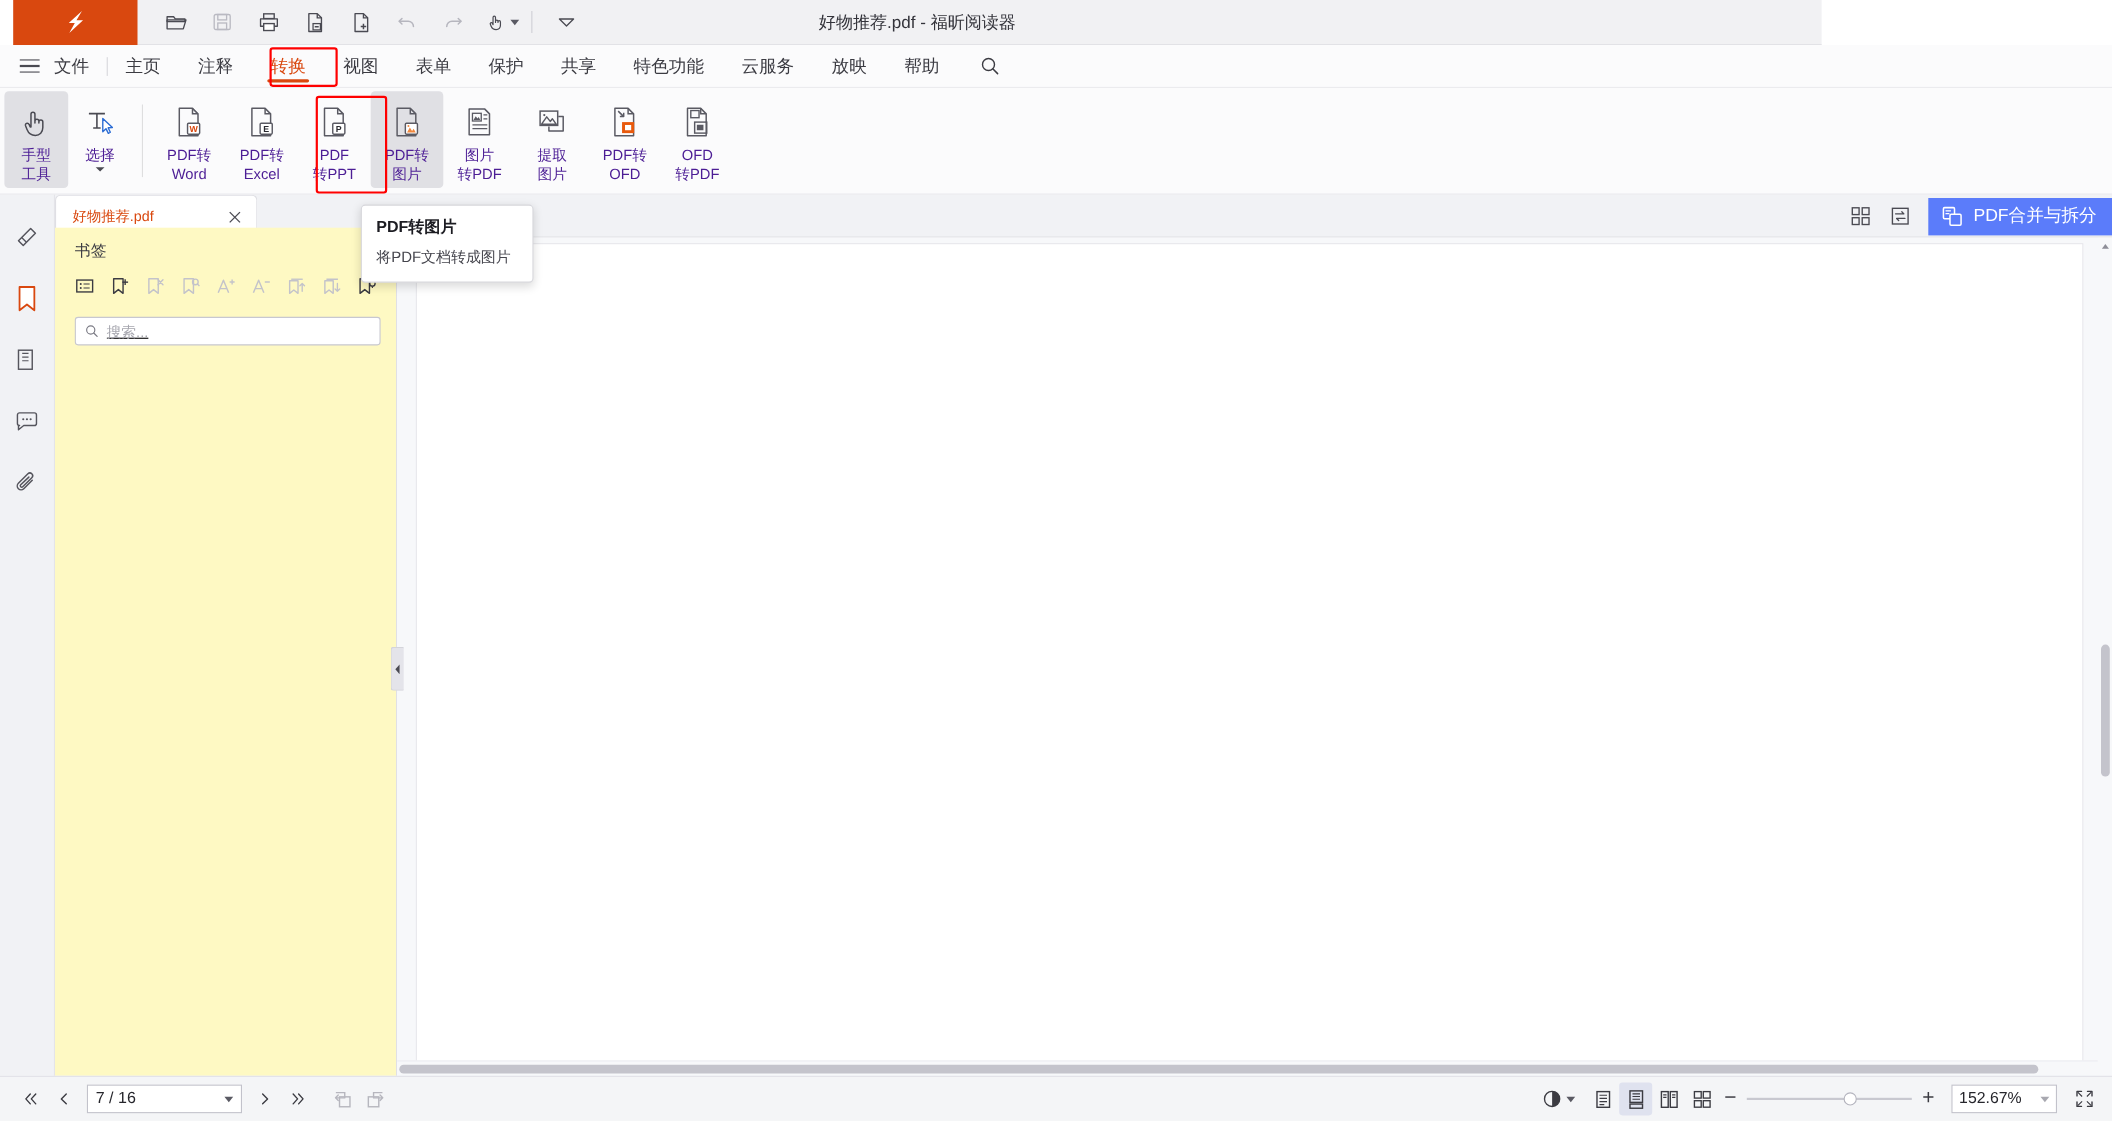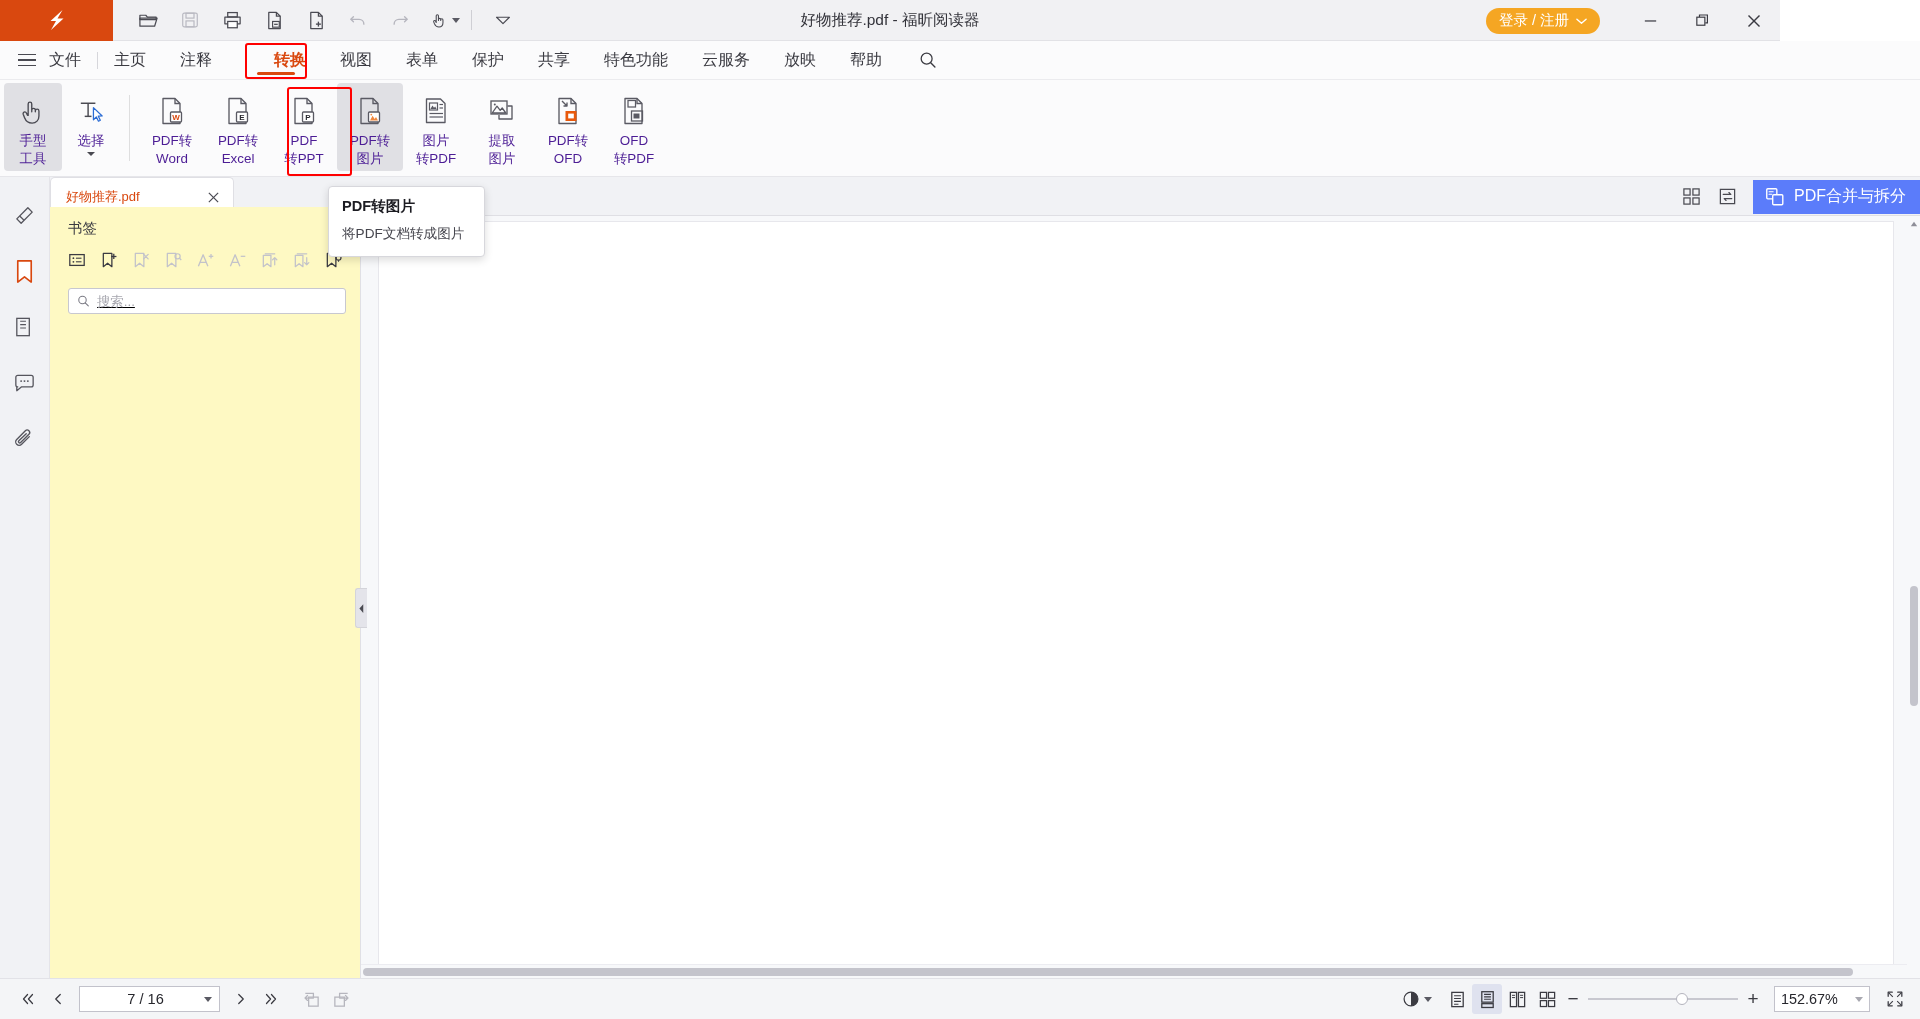--- a/index.html
+++ b/index.html
@@ -6,21 +6,21 @@
   html,body{
     width:1920px; height:1019px; overflow:hidden;
     font-family:"Liberation Sans","DejaVu Sans",sans-serif;
     background:#ffffff;
     -webkit-font-smoothing:antialiased;
   }
   #app{ position:relative; width:1920px; height:1019px; }
 
   
   .titlebar{
-    position:absolute; left:0; top:0; width:1780px; height:41px;
+    position:absolute; left:12px; top:0; width:1644px; height:41px;
     background:#f1f1f3; display:flex; align-items:center;
     border-bottom:1px solid #e2e2e6;
   }
   .logo-box{
     width:113px; height:41px; background:#d9480f;
     display:flex; align-items:center; justify-content:center; flex:none;
   }
   .qa-tools{ display:flex; align-items:center; gap:2px; padding-left:15px; }
   .qa-btn{
     width:40px; height:38px; display:flex; align-items:center; justify-content:center;
@@ -51,21 +51,21 @@
   .hamb{ width:22px; display:flex; flex-direction:column; gap:4px; margin-left:18px; margin-right:9px;}
   .hamb i{ display:block; height:1.6px; background:#4a4a52; width:18px;}
   .menu-item{
     font-size:16px; color:#3b3b42; padding:0 0; margin:0 0;
     height:39px; display:flex; align-items:center; cursor:default;
     position:relative;
   }
   .m-file{ margin-right:16px; }
   .m-sep{ width:1px; height:17px; background:#d6d6db; margin:0 16px 0 0; }
   .menu-item + .menu-item{ margin-left:34px; }
-  .menu-item.active{ color:#d9480f; font-weight:700;padding-left:28px; }
+  .menu-item.active{ color:#d9480f; font-weight:400; }
   .hl-box{
     position:absolute; border:2.4px solid #ff0000; border-radius:3px;
     pointer-events:none;
   }
   .menu-underline{
     position:absolute; bottom:5px; left:50%; transform:translateX(-50%);
     width:38px; height:3px; background:#d9480f; border-radius:2px;
   }
   .search-menu{ margin-left:36px; display:flex; align-items:center; cursor:default;}
 
@@ -196,21 +196,21 @@
     background:#f4f5f7; border-top:1px solid #e2e2e7;
     display:flex; align-items:center;
   }
   .sb-btn{
     width:30px;height:30px;display:flex;align-items:center;justify-content:center;
     cursor:default;border-radius:3px;
   }
   .sb-btn.active{ background:#dfe2ef; }
   .pagebox{
     width:141px; height:26px; border:1px solid #c2c2cb; background:#fff;
-    display:flex; align-items:center; padding:0 7px; margin:0 6px;text-align:center;
+    display:flex; align-items:center; padding:0 7px; margin:0 6px;
   }
   .pagebox span{ font-size:14.6px; color:#26262c; flex:1; }
   .sb-right{ margin-left:auto; display:flex; align-items:center; padding-right:10px; }
   .zoom-minus,.zoom-plus{ font-size:19px; color:#3b3b42; width:22px; text-align:center; cursor:default;}
   .slider{ width:150px; height:16px; position:relative; margin:0 4px; }
   .slider .track{ position:absolute; left:0; right:0; top:7px; height:2px; background:#c8c8d0;}
   .slider .knob{
     position:absolute; left:88px; top:2px; width:12px; height:12px; border-radius:50%;
     background:#fff; border:1.6px solid #b4b4be;
   }
@@ -295,45 +295,20 @@
       <div class="qa-sep"></div>
       <div class="qa-btn">
         <svg width="22" height="22" viewBox="0 0 24 24">
           <path d="M5 9h14l-7 7z" fill="none" stroke="#4a4a52" stroke-width="1.3" stroke-linejoin="round"></path>
         </svg>
       </div>
     </div>
 
     <div class="title-text">好物推荐.pdf - 福昕阅读器</div>
 
-    <div class="tb-right">
-      <div class="login-pill">
-        <span>登录 / 注册</span>
-        <svg width="11" height="8" viewBox="0 0 12 8">
-          <path d="M1 2 L6 6.4 L11 2" fill="none" stroke="#fff" stroke-width="1.5" stroke-linecap="round" stroke-linejoin="round"></path>
-        </svg>
-      </div>
-      <div class="win-btn">
-        <svg width="17" height="17" viewBox="0 0 18 18">
-          <line x1="3" y1="9.5" x2="15" y2="9.5" stroke="#3b3b42" stroke-width="1.3"></line>
-        </svg>
-      </div>
-      <div class="win-btn">
-        <svg width="17" height="17" viewBox="0 0 18 18">
-          <rect x="3" y="5.5" width="8.5" height="8.5" fill="none" stroke="#3b3b42" stroke-width="1.25"></rect>
-          <path d="M5.8 5.3V3.2h8.4v8.4h-2.2" fill="none" stroke="#3b3b42" stroke-width="1.25"></path>
-        </svg>
-      </div>
-      <div class="win-btn close">
-        <svg width="18" height="18" viewBox="0 0 18 18">
-          <line x1="3.5" y1="3.5" x2="14.5" y2="14.5" stroke="#3b3b42" stroke-width="1.35"></line>
-          <line x1="14.5" y1="3.5" x2="3.5" y2="14.5" stroke="#3b3b42" stroke-width="1.35"></line>
-        </svg>
-      </div>
-    </div>
   </div>
 
   <div class="menubar">
     <div class="hamb">
         <i></i>
         <i></i>
         <i></i>
       </div>
     <div class="menu-item m-file">文件</div>
     <div class="m-sep"></div>

